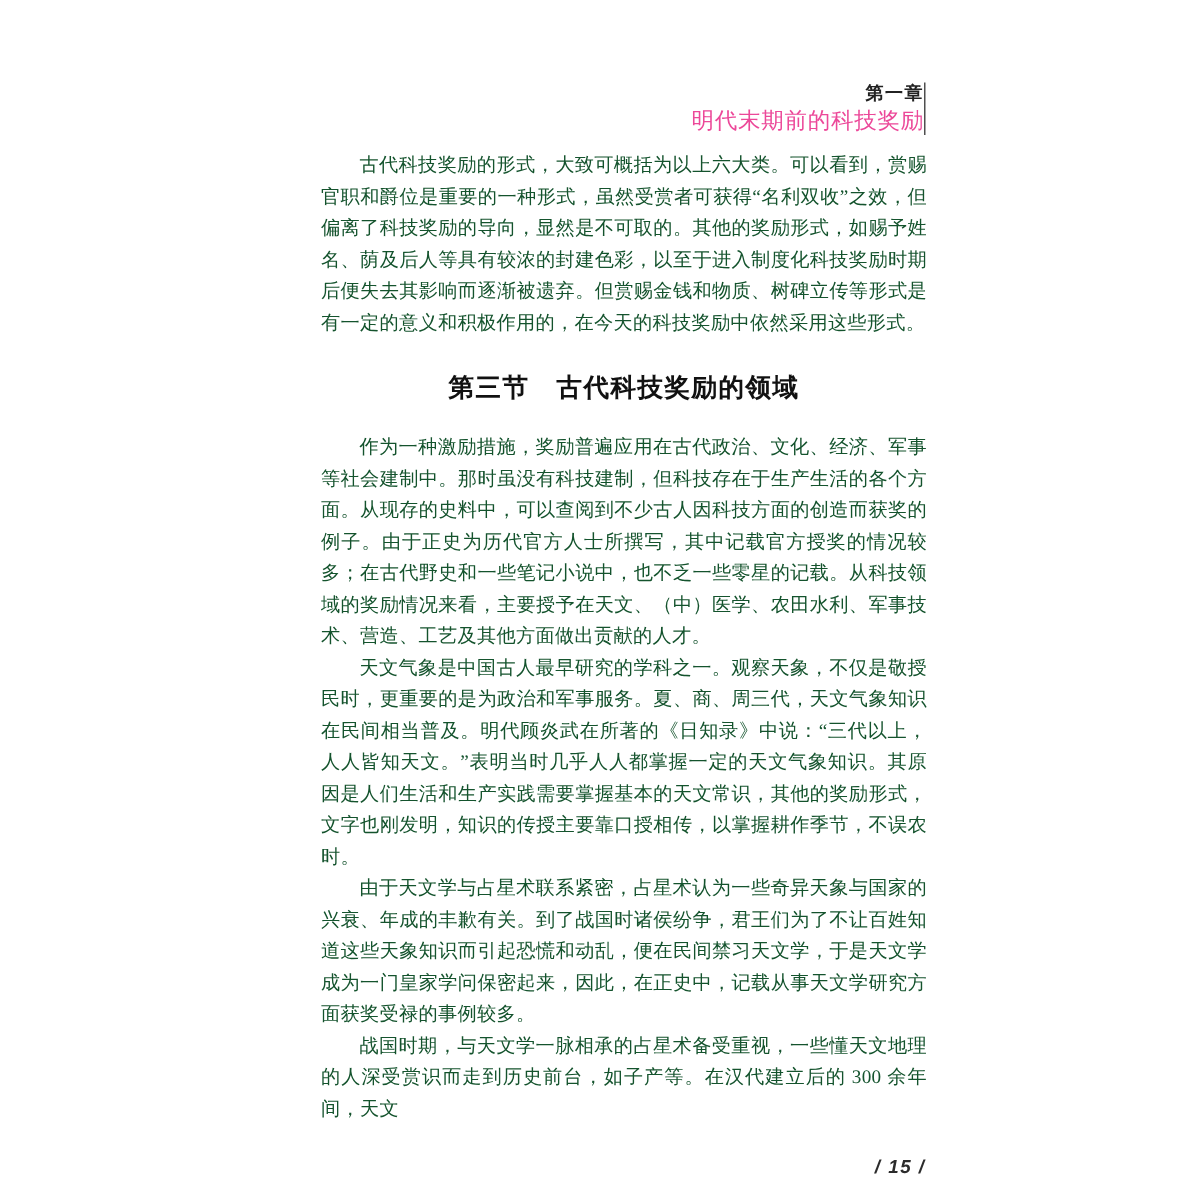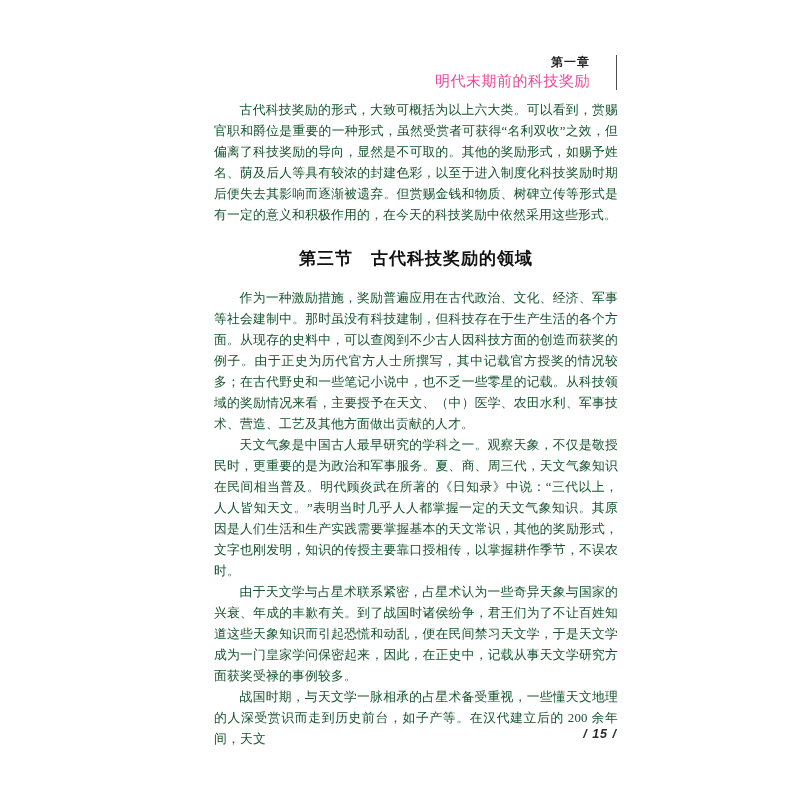--- a/index.html
+++ b/index.html
@@ -15,21 +15,21 @@
     overflow: hidden;
     font-family: "Liberation Serif", "DejaVu Serif", serif;
     color: #1a1a1a;
   }
   
   .running-head {
     position: absolute;
     top: 55px;
     right: 183px;
     text-align: right;
-    padding-right: 26px;
+    padding-right: 0;
     border-right: 1.5px solid #4f4f4f;
     line-height: 1.2;
   }
   .chapter-label {
     font-family: "Liberation Sans", "DejaVu Sans", sans-serif;
     font-weight: bold;
     font-size: 12px;
     letter-spacing: 1px;
     color: #222;
     margin-bottom: 3px;
@@ -72,21 +72,21 @@
     font-weight: bold;
     font-size: 14px;
     line-height: 22px;
     text-indent: 2em;
     letter-spacing: 0.5px;
     color: #111;
   }
   
   .page-footer {
     position: absolute;
-    top: 724px;
+    top: 769px;
     right: 183px;
     margin-left: 28px;
   }
   .page-number {
     font-family: "Liberation Sans", "DejaVu Sans", sans-serif;
     font-size: 12.5px;
     font-weight: bold;
     font-style: italic;
     letter-spacing: 1px;
     color: #2b2b2b;
@@ -107,20 +107,20 @@
 
     <h2 class="section-heading">第三节　古代科技奖励的领域</h2>
 
     <p>作为一种激励措施，奖励普遍应用在古代政治、文化、经济、军事等社会建制中。那时虽没有科技建制，但科技存在于生产生活的各个方面。从现存的史料中，可以查阅到不少古人因科技方面的创造而获奖的例子。由于正史为历代官方人士所撰写，其中记载官方授奖的情况较多；在古代野史和一些笔记小说中，也不乏一些零星的记载。从科技领域的奖励情况来看，主要授予在天文、（中）医学、农田水利、军事技术、营造、工艺及其他方面做出贡献的人才。</p>
 
 
     <p>天文气象是中国古人最早研究的学科之一。观察天象，不仅是敬授民时，更重要的是为政治和军事服务。夏、商、周三代，天文气象知识在民间相当普及。明代顾炎武在所著的《日知录》中说：“三代以上，人人皆知天文。”表明当时几乎人人都掌握一定的天文气象知识。其原因是人们生活和生产实践需要掌握基本的天文常识，其他的奖励形式，文字也刚发明，知识的传授主要靠口授相传，以掌握耕作季节，不误农时。</p>
 
     <p>由于天文学与占星术联系紧密，占星术认为一些奇异天象与国家的兴衰、年成的丰歉有关。到了战国时诸侯纷争，君王们为了不让百姓知道这些天象知识而引起恐慌和动乱，便在民间禁习天文学，于是天文学成为一门皇家学问保密起来，因此，在正史中，记载从事天文学研究方面获奖受禄的事例较多。</p>
 
-    <p>战国时期，与天文学一脉相承的占星术备受重视，一些懂天文地理的人深受赏识而走到历史前台，如子产等。在汉代建立后的 200 余年间，天文</p>
+    <p>战国时期，与天文学一脉相承的占星术备受重视，一些懂天文地理的人深受赏识而走到历史前台，如子产等。在汉代建立后的 300 余年间，天文</p>
   </main>
 
   <footer class="page-footer">
     <span class="page-number">/ 15 /</span>
   </footer>
 
 </div>
 
 </body></html>

